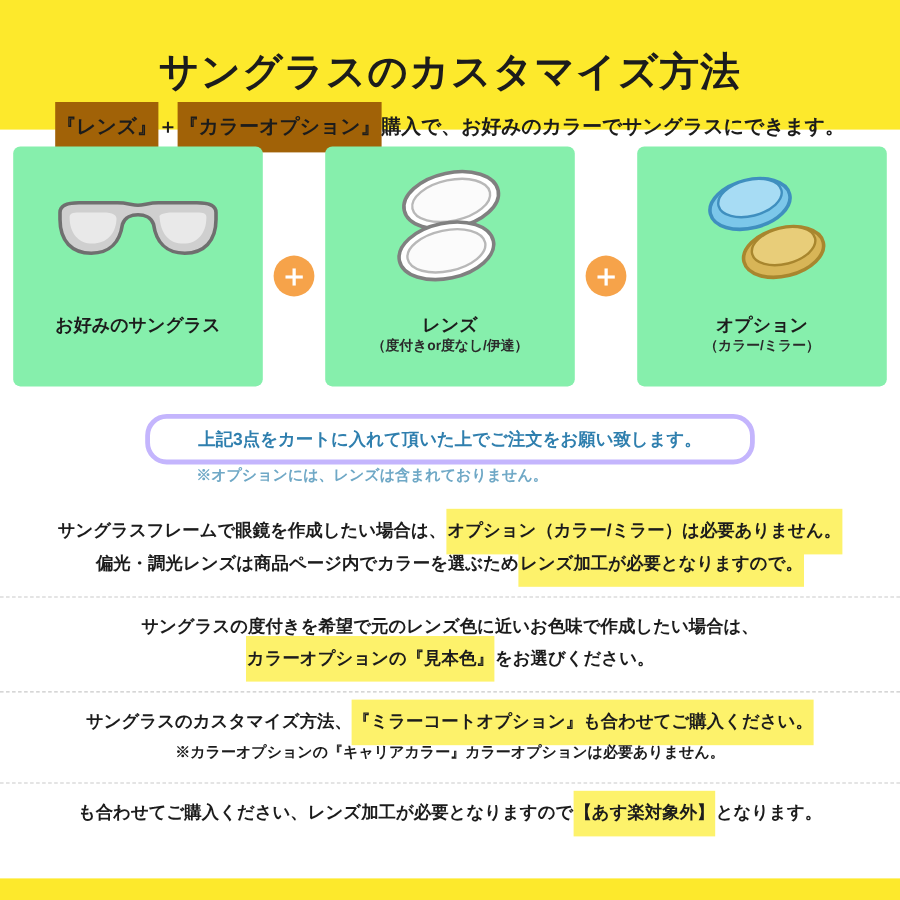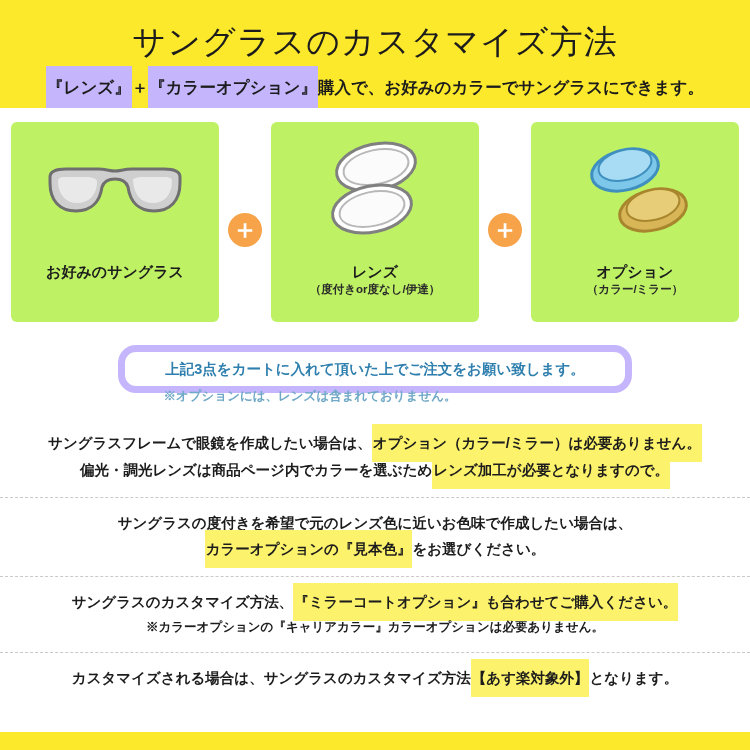--- a/index.html
+++ b/index.html
@@ -38,53 +38,53 @@
   }
   .header {
     position: absolute;
     left: 0;
     top: 0;
     width: 750px;
     text-align: center;
   }
   .title {
     margin: 0;
-    padding-top: 20px;
+    padding-top: 38px;
     font-size: 33px;
-    font-weight: normal;
+    font-weight: bold;
     letter-spacing: 1px;
     color: #1c1c1c;
   }
   .subtitle {
     margin: 0;
     padding-top: 12px;
     font-size: 16.5px;
     font-weight: bold;
     color: #1c1c1c;
     letter-spacing: 0px;
   }
   .hl {
-    background: #c4b5fd;
+    background: #a16207;
     padding: 12px 1px;
   }
   
   .cards {
     position: absolute;
     left: 0;
     top: 122px;
     width: 750px;
     display: flex;
     justify-content: center;
     align-items: flex-start;
     gap: 0;
   }
   .card {
     width: 208px;
     height: 200px;
-    background: #bef264;
+    background: #86efac;
     border-radius: 6px;
     position: relative;
   }
   .card .art {
     height: 140px;
     display: flex;
     align-items: center;
     justify-content: center;
   }
   .card .cap {
@@ -118,21 +118,21 @@
     flex: 0 0 auto;
   }
   
   .pill {
     position: absolute;
     left: 50%;
     transform: translateX(-50%);
     top: 345px;
     width: 500px;
     height: 34px;
-    border: 7px solid #c4b5fd;
+    border: 4px solid #c4b5fd;
     border-radius: 18px;
     color: #2f7fae;
     font-size: 14.5px;
     font-weight: bold;
     display: flex;
     align-items: center;
     justify-content: center;
   }
   .note-small {
     position: absolute;
@@ -257,19 +257,19 @@
       </div>
       <div class="block">
         <div class="line"><span>サングラスの度付きを希望で元のレンズ色に近いお色味で作成したい場合は、</span></div>
         <div class="line"><span class="mark">カラーオプションの『見本色』</span><span>をお選びください。</span></div>
       </div>
       <div class="block">
         <div class="line"><span>サングラスのカスタマイズ方法、</span><span class="mark">『ミラーコートオプション』も合わせてご購入ください。</span></div>
         <div class="line small"><span>※カラーオプションの『キャリアカラー』カラーオプションは必要ありません。</span></div>
       </div>
       <div class="block">
-        <div class="line"><span>カスタマイズされる場合は、サングラスのカスタマイズ方法</span><span class="mark">【あす楽対象外】</span><span>となります。</span></div>
+        <div class="line"><span>も合わせてご購入ください、レンズ加工が必要となりますので</span><span class="mark">【あす楽対象外】</span><span>となります。</span></div>
       </div>
     </div>
 
   <div class="bottom-band"></div>
 
 </div>
 
 </body></html>

